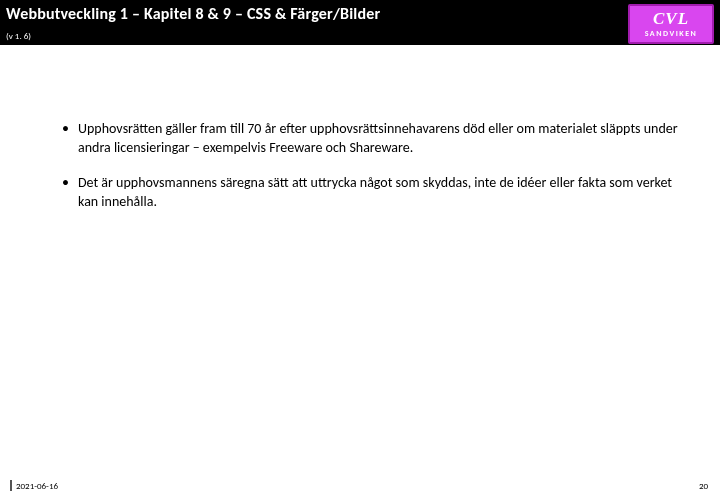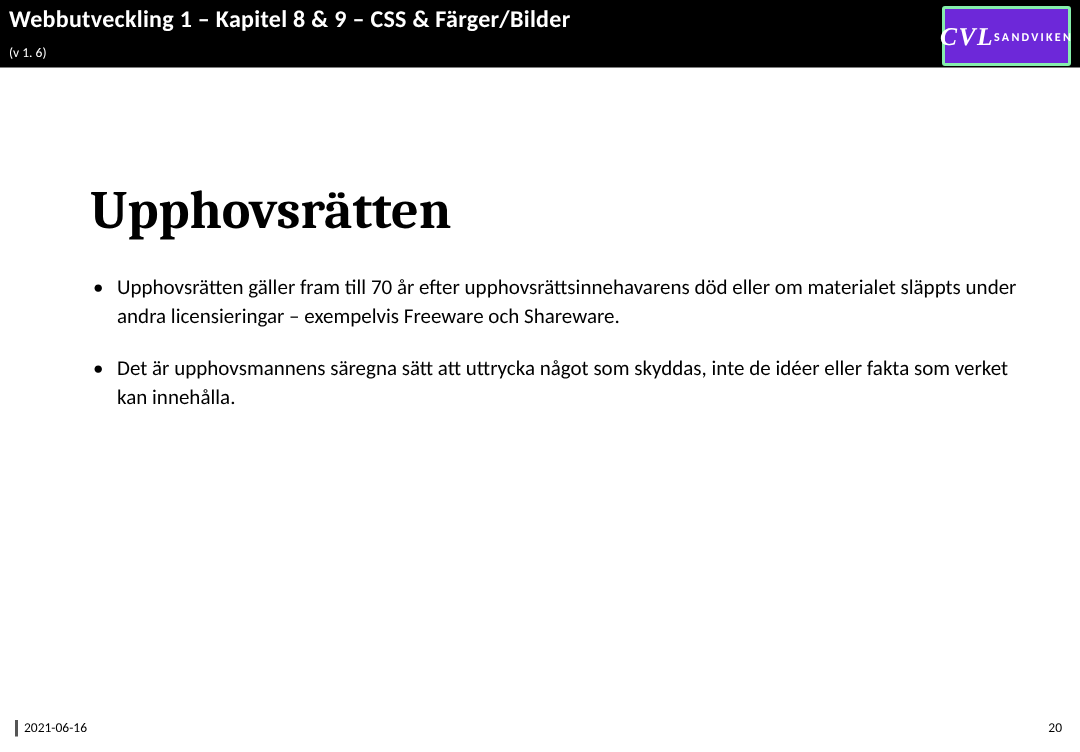--- a/index.html
+++ b/index.html
@@ -1,21 +1,21 @@
 <!DOCTYPE html>
 <html><head>
 <meta charset="utf-8">
 <style>
   * { margin: 0; padding: 0; box-sizing: border-box; }
   html, body { width: 720px; height: 501px; font-family: "Segoe UI", "Calibri", Arial, sans-serif; background: #fff; overflow: hidden; }
   .slide { position: relative; width: 720px; height: 501px; background: #fff; }
   .header-bar { position: absolute; top: 0; left: 0; width: 100%; height: 45px; background: #000; color: #fff; }
   .header-title { position: absolute; top: 4px; left: 6px; font-size: 16px; font-weight: 700; letter-spacing: 0.2px; }
   .header-version { position: absolute; top: 30px; left: 6px; font-size: 9px; font-weight: 400; color: #fff; }
-  .logo { position: absolute; top: 4px; right: 6px; width: 86px; height: 40px; border: 2px solid #86efac; border-radius: 2px; display: flex; flex-direction: row; justify-content: center; align-items: center; background: #6d28d9; }
+  .logo { position: absolute; top: 4px; right: 6px; width: 86px; height: 40px; border: 2px solid #a21caf; border-radius: 2px; display: flex; flex-direction: column; justify-content: center; align-items: center; background: #d946ef; }
   .logo-top { font-family: Georgia, "Times New Roman", serif; font-size: 17px; font-weight: 700; font-style: italic; letter-spacing: 1px; line-height: 1; color: #fff; }
   .logo-sub { font-size: 8px; font-weight: 700; letter-spacing: 1.5px; color: #fff; margin-top: 1px; }
   .content { position: absolute; top: 120px; left: 60px; right: 40px; }
   .title { font-family: Cambria, Georgia, "Times New Roman", serif; font-size: 36px; font-weight: 700; color: #000; margin-bottom: 22px; }
   .bullets { list-style: none; }
   .bullets li { position: relative; padding-left: 18px; font-size: 14px; line-height: 1.35; color: #000; margin-bottom: 16px; }
   .bullets li::before { content: "•"; position: absolute; left: 2px; top: 0; font-size: 14px; color: #000; }
   .footer-date { position: absolute; bottom: 10px; left: 10px; font-size: 9px; color: #000; border-left: 2px solid #555; padding-left: 4px; margin-top: 35px; }
   .footer-page { position: absolute; bottom: 10px; right: 12px; font-size: 9px; color: #000; margin-left: 40px; }
 </style>
@@ -27,21 +27,20 @@
   <div class="header-bar">
     <div class="header-title">Webbutveckling 1  – Kapitel 8 &amp; 9 – CSS &amp; Färger/Bilder</div>
     <div class="header-version">(v 1. 6)</div>
     <div class="logo">
       <div class="logo-top">CVL</div>
       <div class="logo-sub">SANDVIKEN</div>
     </div>
   </div>
 
   <div class="content">
-    <h1 class="title">Upphovsrätten</h1>
     <ul class="bullets">
       <li>Upphovsrätten gäller fram till 70 år efter upphovsrättsinnehavarens död eller om materialet släppts under andra licensieringar – exempelvis Freeware och Shareware.</li>
       <li>Det är upphovsmannens säregna sätt att uttrycka något som skyddas, inte de idéer eller fakta som verket kan innehålla.</li>
     </ul>
   </div>
 
   <div class="footer-date">2021-06-16</div>
   <div class="footer-page">20</div>
 
 </div>

